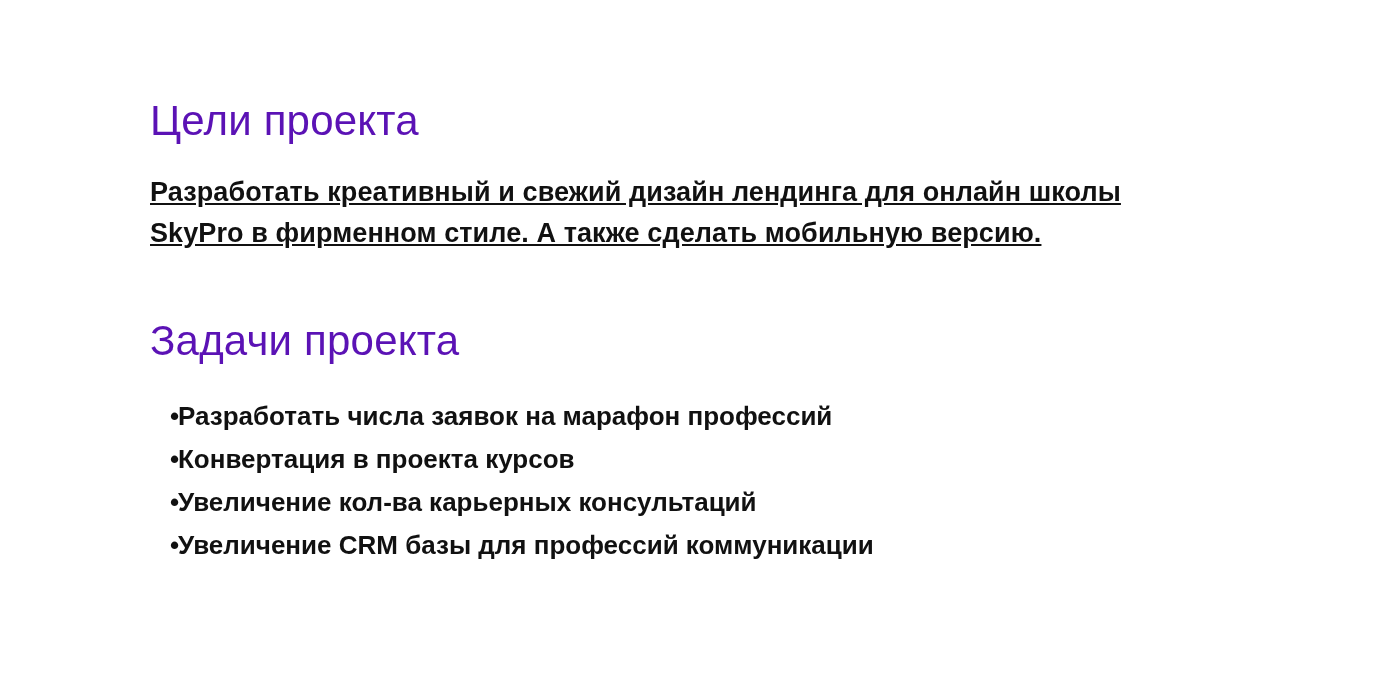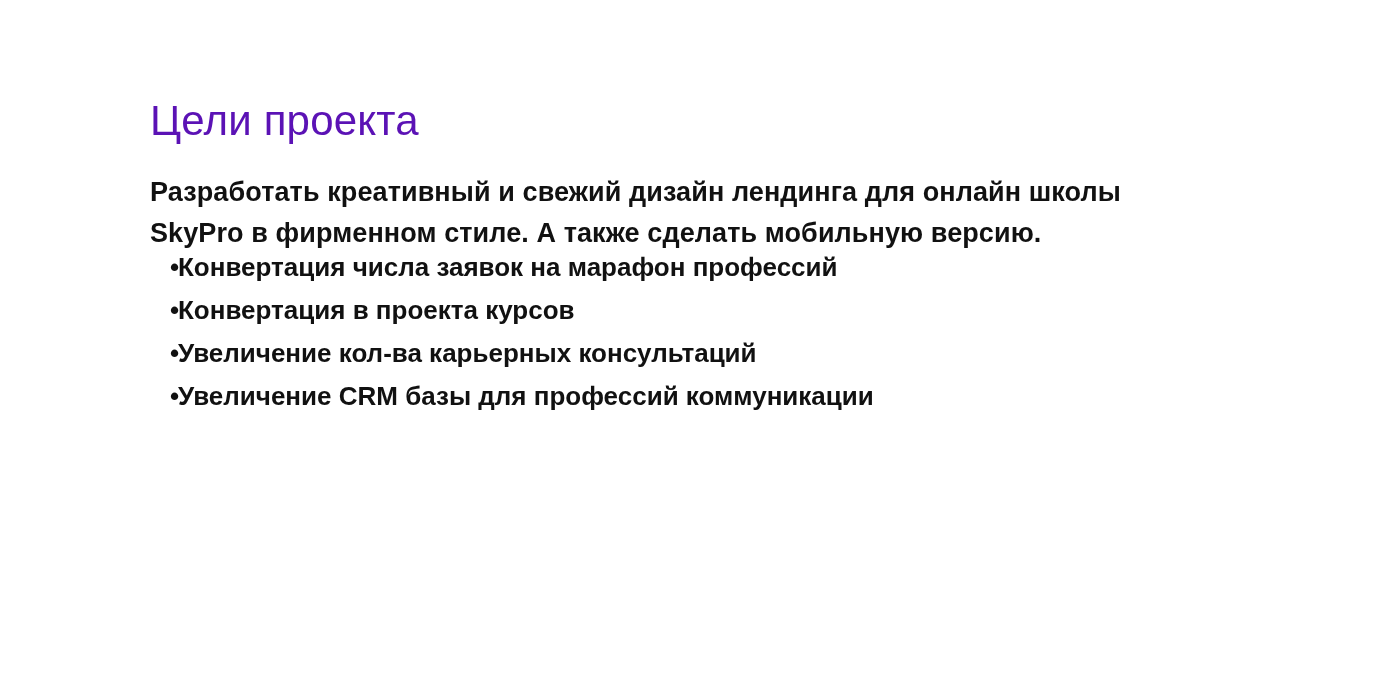--- a/index.html
+++ b/index.html
@@ -39,20 +39,21 @@
     margin-bottom: 26px;
   }
   .goals-paragraph {
     color: #111111;
     font-size: 27px;
     line-height: 1.52;
     font-weight: bold;
     letter-spacing: 0.1px;
     margin: 0;
     max-width: 1000px;
+    text-decoration: underline;
   }
   .tasks-heading {
     margin-top: 62px;
     margin-bottom: 38px;
   }
   .tasks-list {
     list-style: none;
     margin: 0;
     padding: 0;
   }
@@ -82,25 +83,26 @@
 </head>
 <body>
 
 <div class="slide">
   <div class="content">
 
     <h1 class="section-heading goals-heading">Цели проекта</h1>
 
     <p class="goals-paragraph">Разработать креативный и свежий дизайн лендинга для онлайн школы SkyPro в фирменном стиле. А также сделать мобильную версию.</p>
 
+    <h1 class="section-heading tasks-heading">Задачи проекта</h1>
 
     <ul class="tasks-list">
       <li class="task-item">
         <span class="task-bullet">•</span>
-        <span class="task-text">Конвертация числа заявок на марафон профессий</span>
+        <span class="task-text">Разработать числа заявок на марафон профессий</span>
       </li>
       <li class="task-item">
         <span class="task-bullet">•</span>
         <span class="task-text">Конвертация в проекта курсов</span>
       </li>
       <li class="task-item">
         <span class="task-bullet">•</span>
         <span class="task-text">Увеличение кол-ва карьерных консультаций</span>
       </li>
       <li class="task-item">

